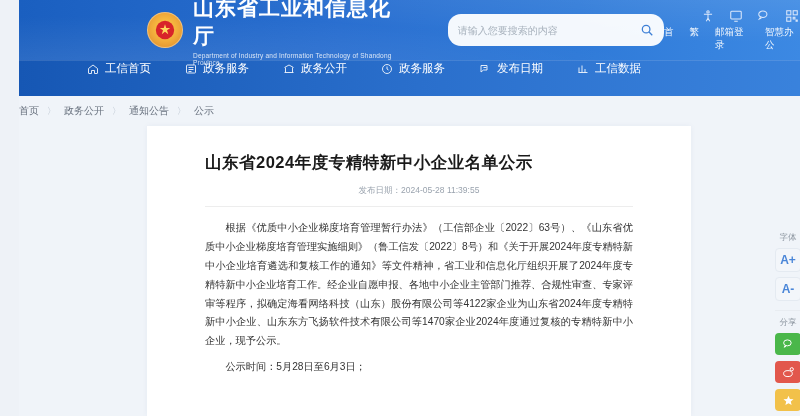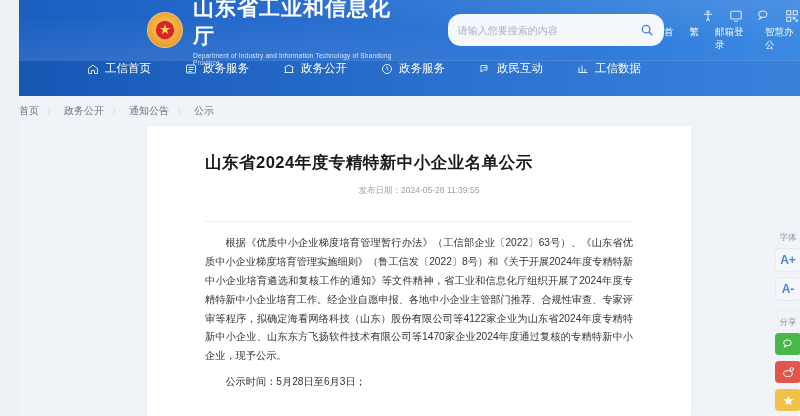--- a/index.html
+++ b/index.html
@@ -98,21 +98,21 @@
   }
   .doc-title {
     text-align: left;
     font-size: 16.5px; font-weight: bold; color: #1a1a1a;
     letter-spacing: .5px;
     margin-top: 8px;
   }
   .doc-meta {
     display: flex; justify-content: center; gap: 22px;
     font-size: 8.5px; color: #9aa3ae;
-    margin-top: 11px; padding-bottom: 24px;
+    margin-top: 11px; padding-bottom: 9px;
     border-bottom: 1px solid #ededed;
   }
   .doc-body { margin-top: 12px; font-size: 10.2px; line-height: 1.85; color: #333; }
   .doc-body p { text-indent: 2em; margin-bottom: 7px; text-align: justify; }
 
   
   .tools {
     position: absolute; right: 8px; top: 232px;
     width: 46px;
     display: flex; flex-direction: column; align-items: center;
@@ -241,21 +241,21 @@
       </span>
       <span>政务服务</span>
     </div>
     <div class="nav-item">
       <span class="nav-ico">
         <svg viewBox="0 0 24 24" fill="none" stroke="#fff" stroke-width="1.8">
             <path d="M4 5h12v9H9l-5 4z"></path>
             <path d="M9 9h6"></path>
           </svg>
       </span>
-      <span>政民互动</span>
+      <span>发布日期</span>
     </div>
     <div class="nav-item">
       <span class="nav-ico">
         <svg viewBox="0 0 24 24" fill="none" stroke="#fff" stroke-width="1.8">
             <path d="M4 19V9M10 19V5M16 19v-7M21 19H3"></path>
           </svg>
       </span>
       <span>工信数据</span>
     </div>
   </div>

